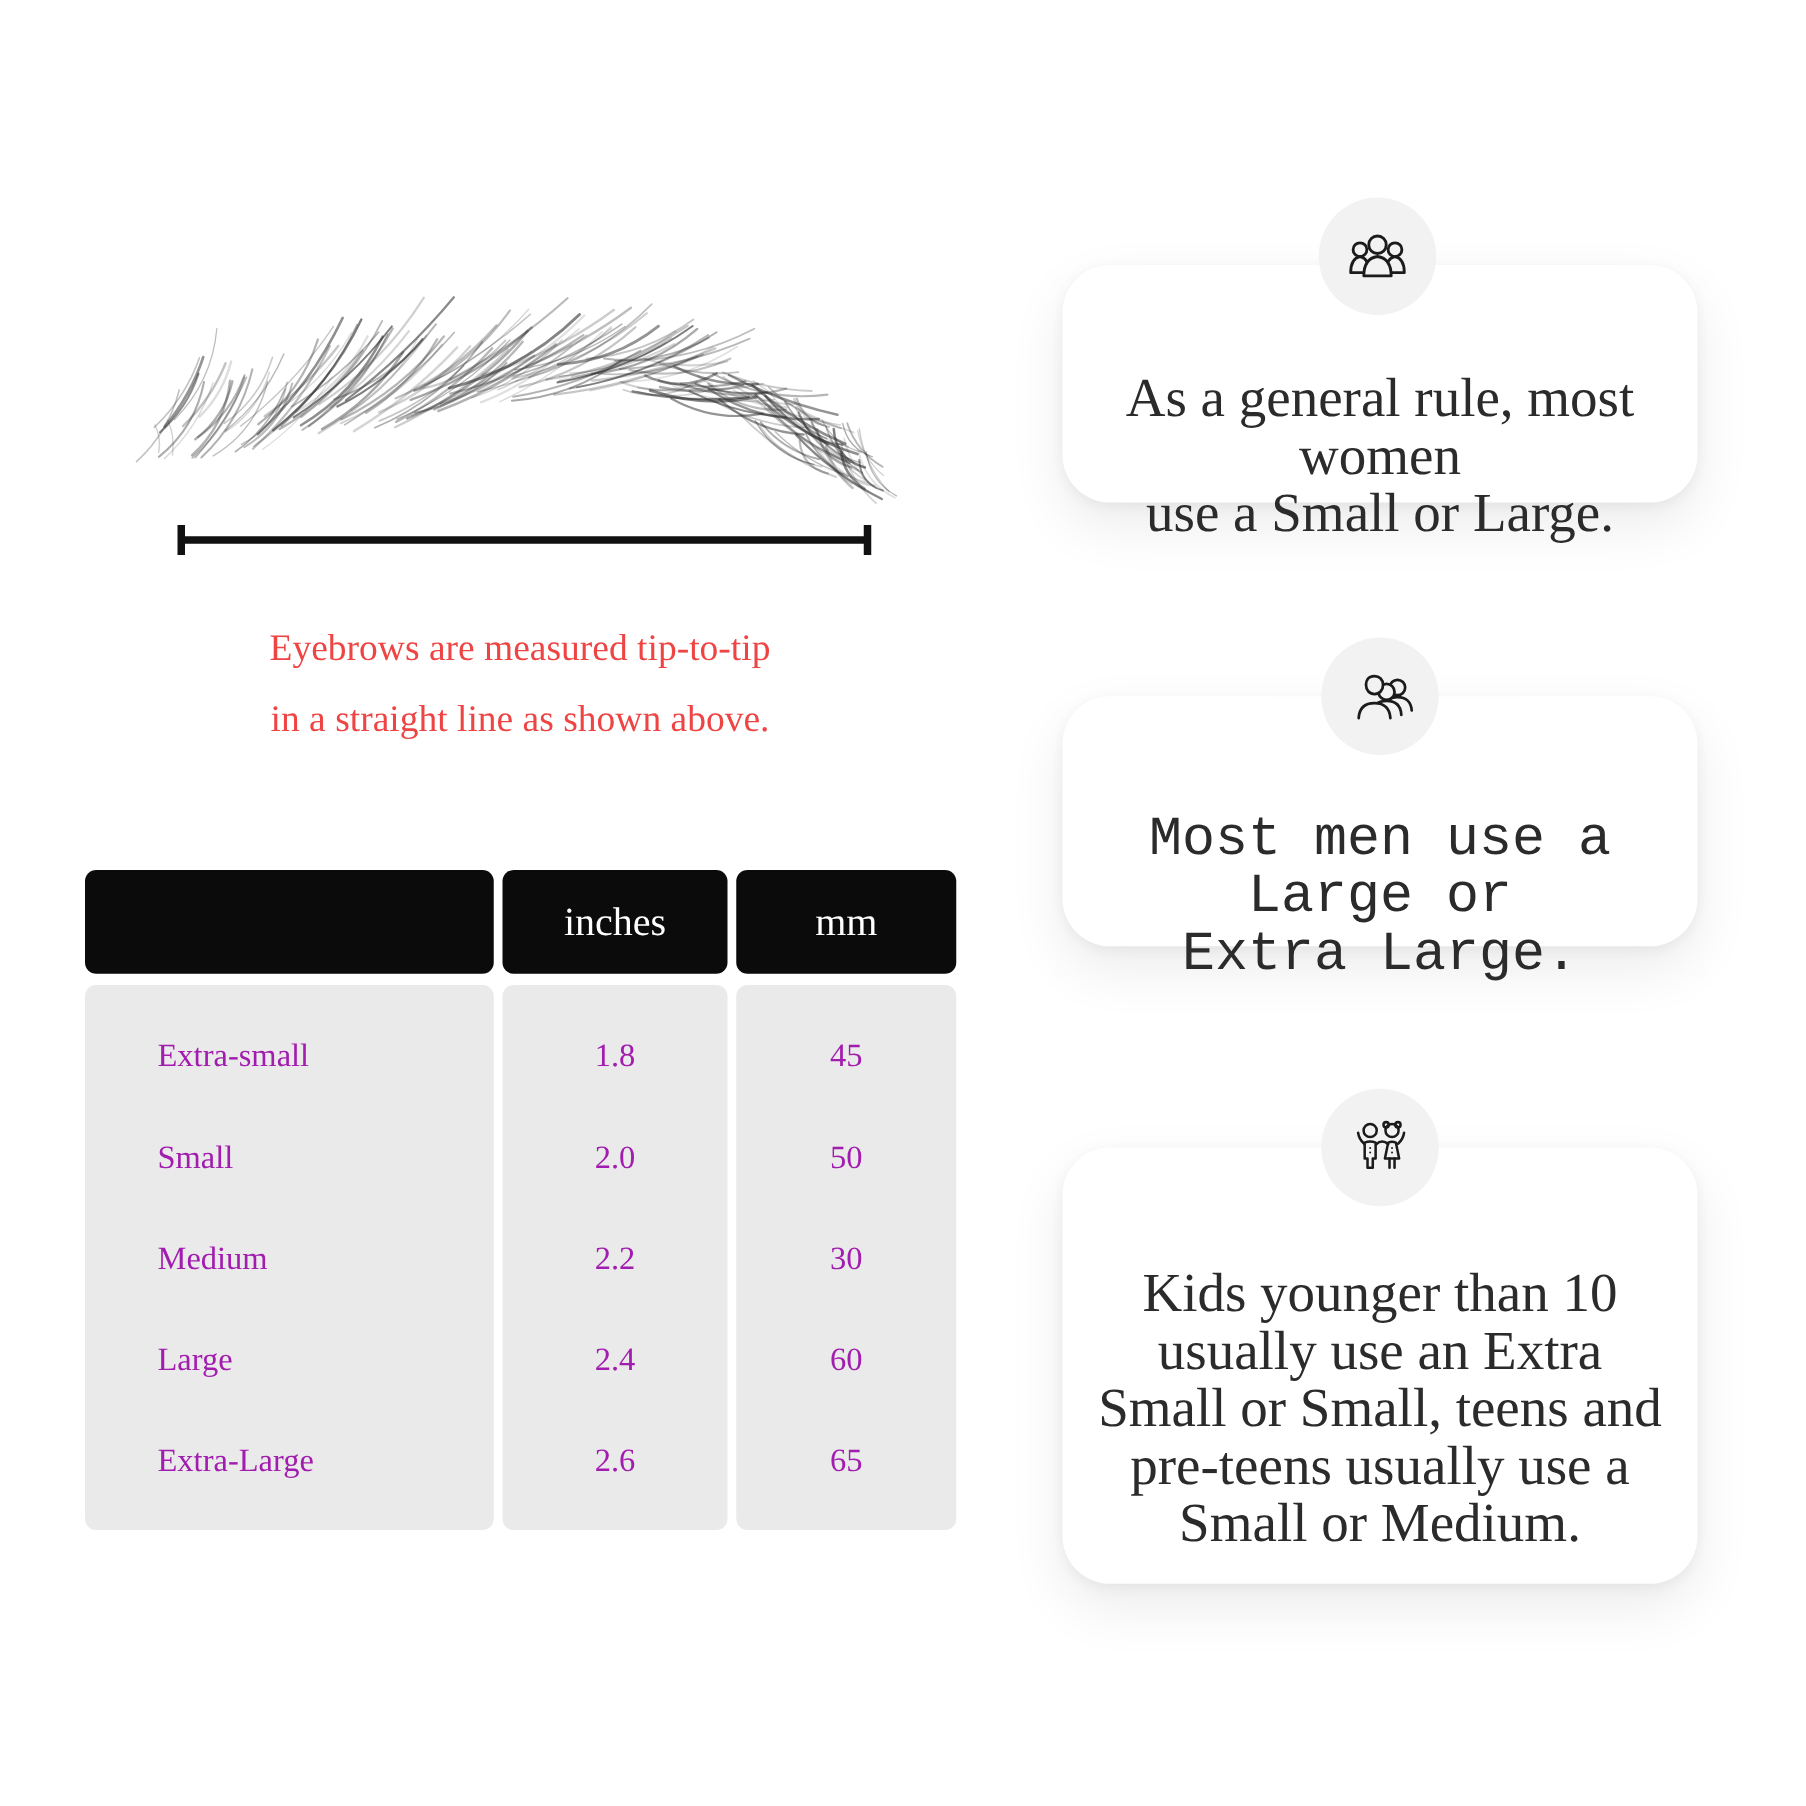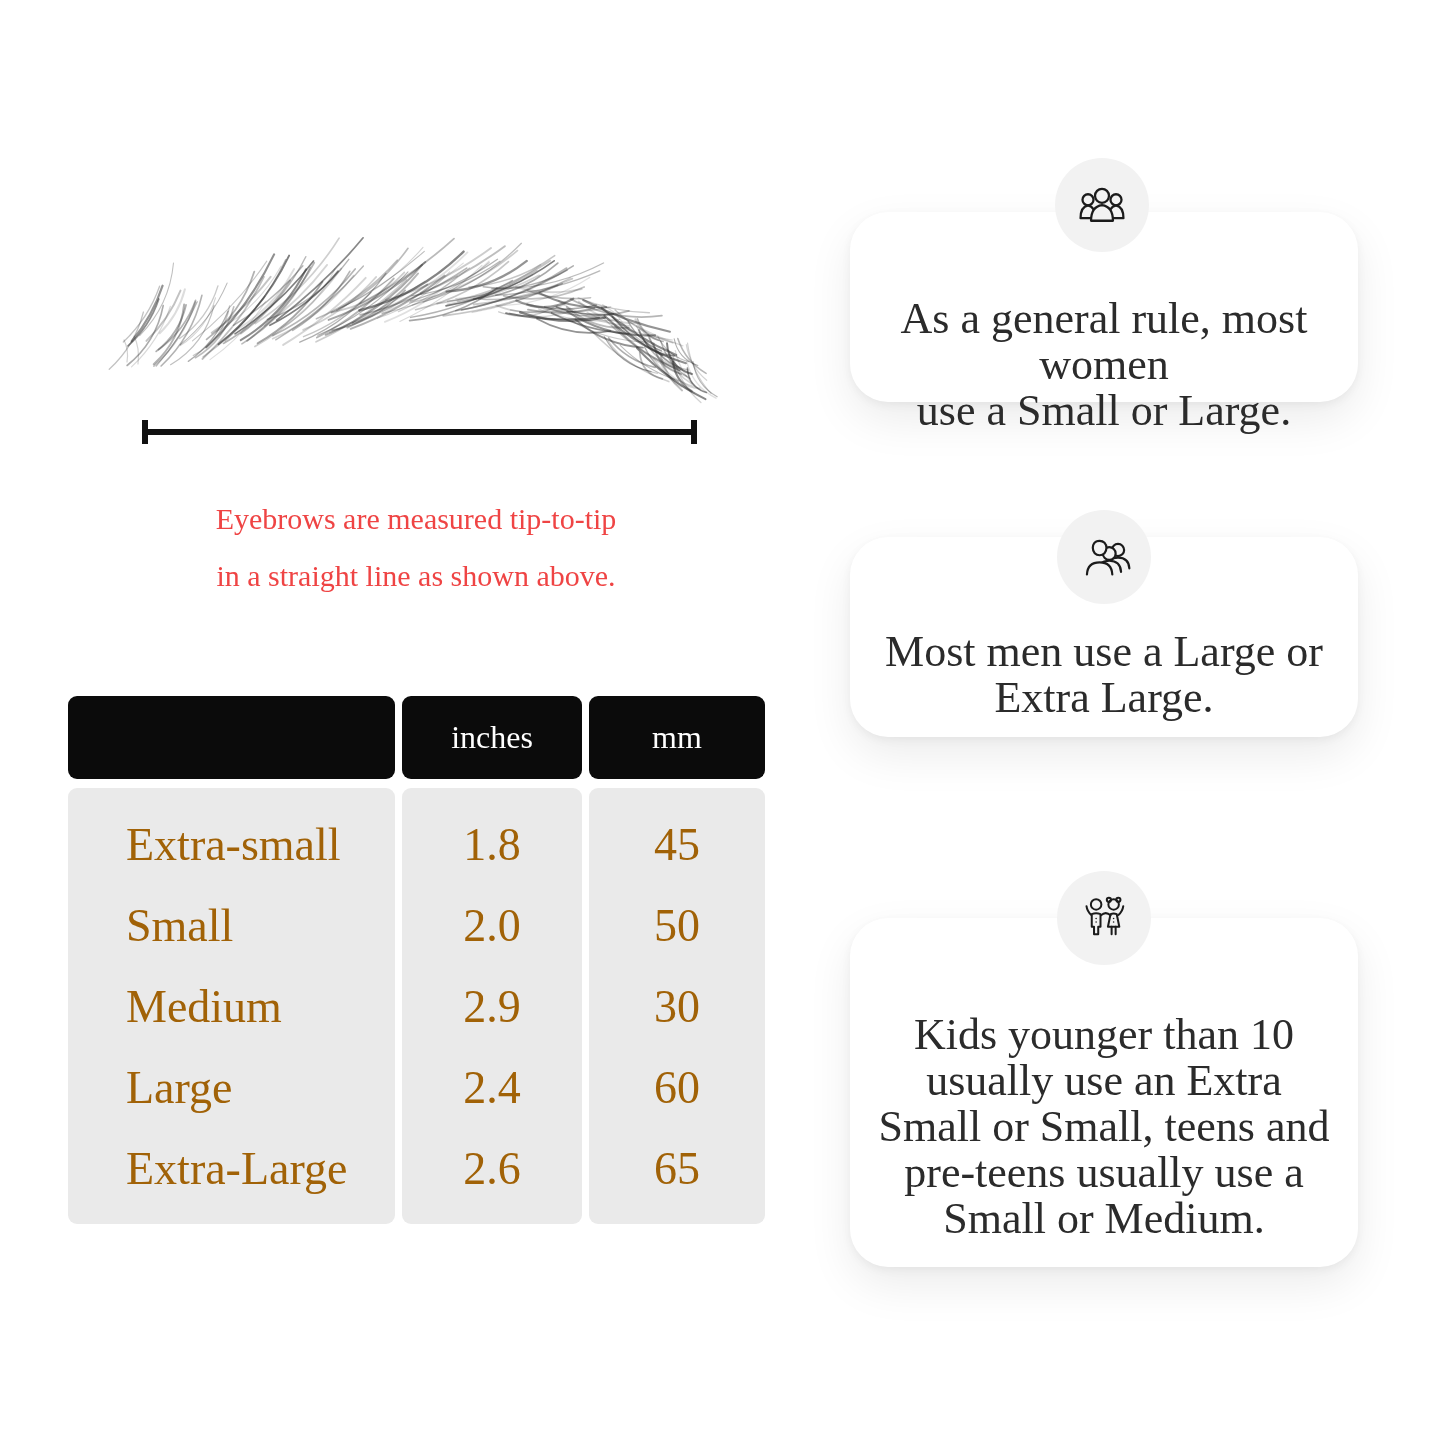--- a/index.html
+++ b/index.html
@@ -28,30 +28,30 @@
   .size-table{position:absolute;left:68px;top:696px;width:697px;display:flex;gap:7px;}
   .t-col{display:flex;flex-direction:column;}
   .t-col.c-label{width:327px;}
   .t-col.c-inches{width:180px;}
   .t-col.c-mm{width:176px;}
   .t-head{height:83px;background:var(--table-header-bg);border-radius:9px;
     display:flex;align-items:center;justify-content:center;
     color:var(--table-header-text);font-size:32px;}
   .t-body{margin-top:9px;height:436px;background:var(--table-body-bg);border-radius:9px;
     padding:16px 0 15px 0;box-sizing:border-box;display:flex;flex-direction:column;}
-  .t-cell{height:81px;display:flex;align-items:center;font-size:46px;color:#a16207;}
+  .t-cell{height:81px;display:flex;align-items:center;font-size:26px;color:#a21caf;}
   .c-label .t-cell{justify-content:flex-start;padding-left:58px;}
   .c-inches .t-cell,.c-mm .t-cell{justify-content:center;}
 
   
   .info-card{position:absolute;left:850px;width:508px;background:var(--card-bg);border-radius:38px;
     box-shadow:0 18px 45px rgba(0,0,0,.08),0 3px 10px rgba(0,0,0,.05);
     display:flex;flex-direction:column;align-items:center;box-sizing:border-box;z-index:1;}
   .card-1{top:212px;height:190px;padding-top:84px;}
-  .card-2{top:537px;height:200px;padding-top:92px;}
+  .card-2{top:557px;height:200px;padding-top:92px;font-family:Liberation Mono, monospace;}
   .card-3{top:918px;height:349px;padding-top:94px;}
   .card-text{text-align:center;font-size:44px;line-height:46px;color:#2b2b2b;}
   .card-text span{display:block;}
 
   .icon-circle{position:absolute;width:94px;height:94px;border-radius:50%;
     background:var(--icon-circle-bg);display:flex;align-items:center;justify-content:center;z-index:3;}
   .circle-1{left:1055px;top:158px;}
   .circle-2{left:1057px;top:510px;}
   .circle-3{left:1057px;top:871px;}
   .icon-circle svg{width:56px;height:56px;}
@@ -269,21 +269,21 @@
         <div class="t-cell">Medium</div>
         <div class="t-cell">Large</div>
         <div class="t-cell">Extra-Large</div>
       </div>
     </div>
     <div class="t-col c-inches">
       <div class="t-head">inches</div>
       <div class="t-body">
         <div class="t-cell">1.8</div>
         <div class="t-cell">2.0</div>
-        <div class="t-cell">2.9</div>
+        <div class="t-cell">2.2</div>
         <div class="t-cell">2.4</div>
         <div class="t-cell">2.6</div>
       </div>
     </div>
     <div class="t-col c-mm">
       <div class="t-head">mm</div>
       <div class="t-body">
         <div class="t-cell">45</div>
         <div class="t-cell">50</div>
         <div class="t-cell">30</div>

